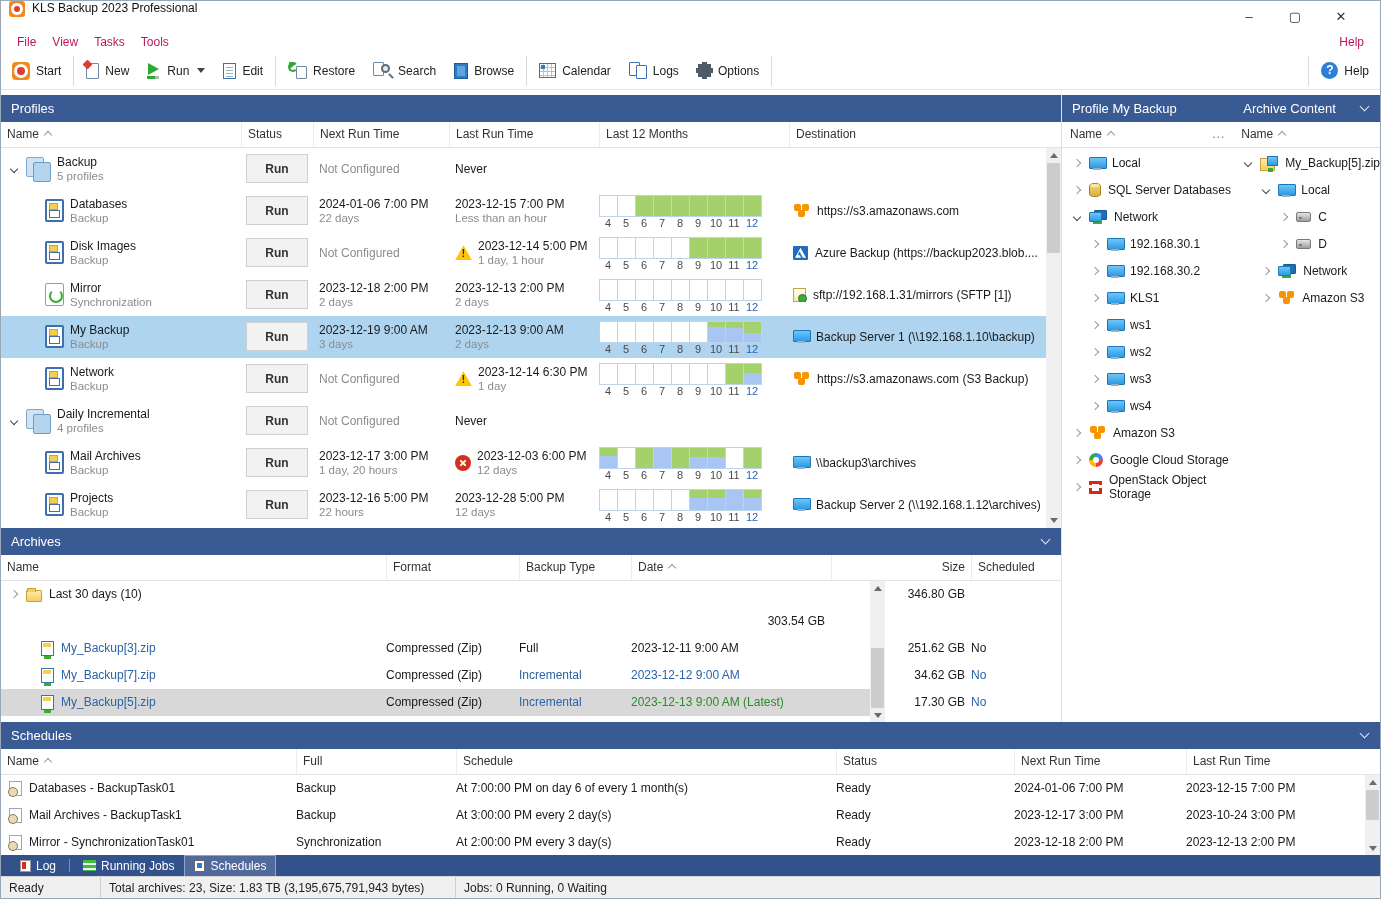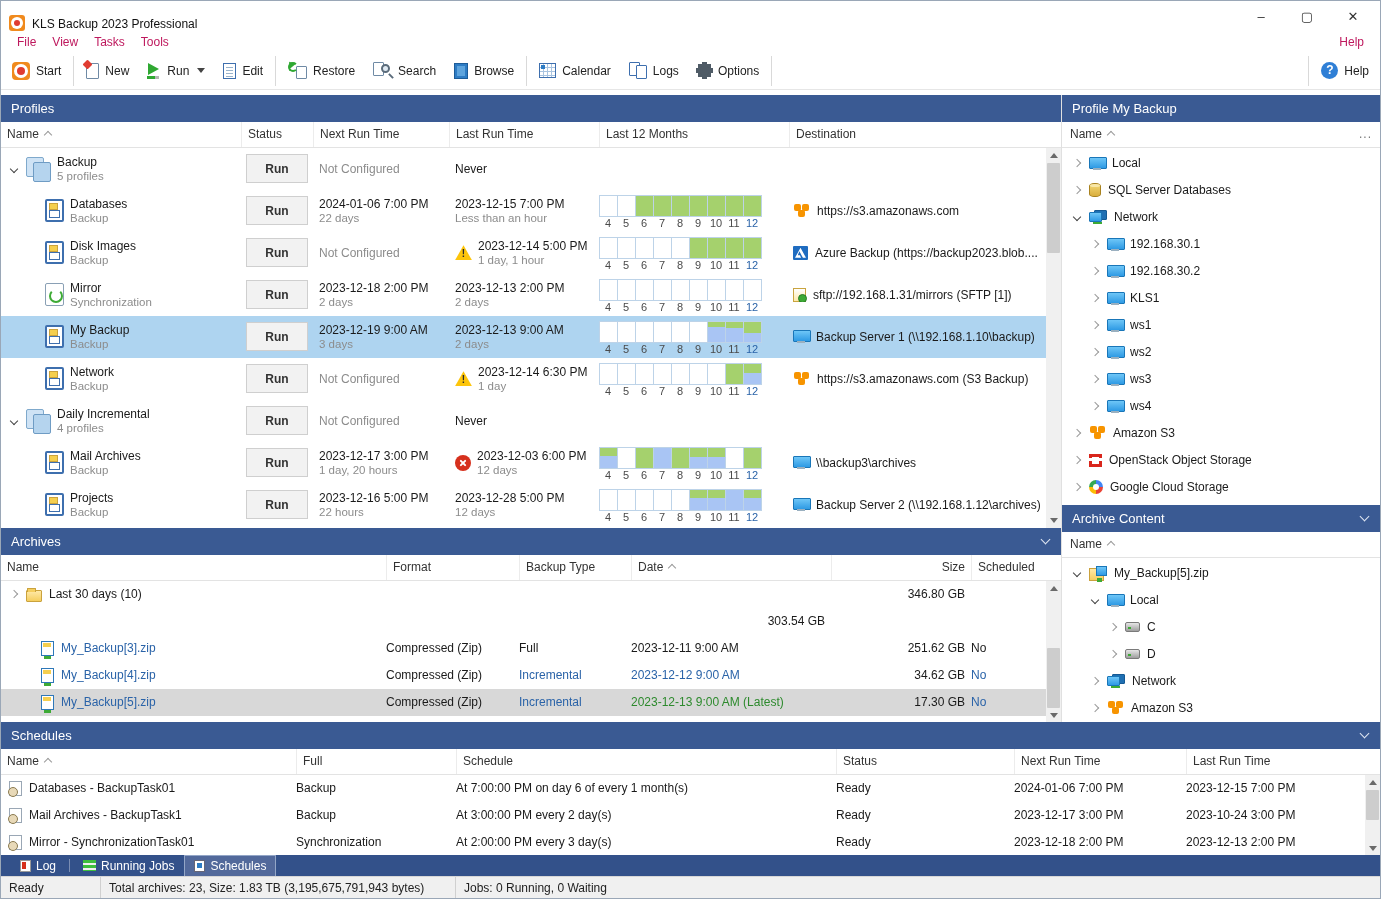--- a/index.html
+++ b/index.html
@@ -1,21 +1,21 @@
 <!DOCTYPE html>
 <html><head>
 <meta charset="utf-8">
 <title>KLS Backup 2023 Professional</title>
 <style>
 *{box-sizing:border-box;margin:0;padding:0}
 html,body{width:1381px;height:899px;overflow:hidden;font-family:"Liberation Sans","DejaVu Sans",sans-serif;font-size:12px;color:#1a1a1a;background:#fff}
 .app{width:1381px;height:899px;border:1px solid #9aa7b7;display:flex;flex-direction:column;background:#fff}
 .i{display:inline-block;position:relative;flex:none}
 
-.titlebar{height:30px;display:flex;align-items:flex-end;padding:0 4px 0 8px;background:#fff}
+.titlebar{height:30px;display:flex;align-items:flex-start;padding:0 16px 0 8px;background:#fff}
 .applogo{width:16px;height:16px;border-radius:3px;background:#f08a1d;position:relative;margin-right:7px}
 .applogo::before{content:"";position:absolute;inset:2px;background:#fff;border-radius:50%}
 .applogo::after{content:"";position:absolute;inset:5px;background:#e03c31;border-radius:50%}
 .title-text{font-size:12px;color:#111}
 .win-btns{margin-left:auto;display:flex}
 .win-btn{width:46px;height:30px;display:flex;align-items:center;justify-content:center;font-size:13px;color:#333;cursor:default}
 
 .menubar{height:22px;display:flex;align-items:center;padding:0 8px;background:#fff}
 .menu-item{padding:2px 8px;color:#be185d}
 .menu-help{margin-left:auto}
@@ -53,21 +53,21 @@
 .t-logs .pg.f{right:0;bottom:0;width:11px;height:14px;border-color:#3e6fae}
 .t-gear{width:15px;height:15px}
 .t-gear::before{content:"";position:absolute;left:5px;top:5px;width:5px;height:5px;background:#4f5b66;box-shadow:0 -6px 0 #4f5b66,0 6px 0 #4f5b66,-6px 0 0 #4f5b66,6px 0 0 #4f5b66,-4px -4px 0 #4f5b66,4px -4px 0 #4f5b66,-4px 4px 0 #4f5b66,4px 4px 0 #4f5b66}
 .t-gear::after{content:"";position:absolute;left:3px;top:3px;width:9px;height:9px;background:#4f5b66;border-radius:50%;box-shadow:inset 0 0 0 2px #4f5b66,inset 0 0 0 9px #4f5b66}
 .t-help{width:17px;height:17px;border-radius:50%;background:#2f7fd6}
 .t-help::after{content:"?";position:absolute;inset:0;color:#fff;font-weight:bold;font-size:12px;text-align:center;line-height:17px}
 
 .gap5{height:5px;background:#fff}
 .main-top{height:627px;display:flex}
 .left-col{width:1060px;display:flex;flex-direction:column}
-.right-col{width:321px;display:flex;flex-direction:column;border-left:1px solid #e0e0e0}
+.right-col{width:321px;display:flex;flex-direction:row;border-left:1px solid #e0e0e0}
 .phead{height:27px;background:#3a5a93;color:#fff;display:flex;align-items:center;padding:0 10px;font-size:13px}
 .hchev{margin-left:auto;width:10px;height:10px;position:relative}
 .hchev::before{content:"";position:absolute;left:1px;top:0;width:6px;height:6px;border-right:1.8px solid #dfe6f2;border-bottom:1.8px solid #dfe6f2;transform:rotate(45deg)}
 .chev{width:10px;height:10px;display:inline-block;position:relative;flex:none}
 .chev::before{content:"";position:absolute;top:2px;left:2px;width:5px;height:5px;border-right:1.6px solid #9a9a9a;border-bottom:1.6px solid #9a9a9a;transform:rotate(-45deg)}
 .chev.d::before{transform:rotate(45deg);border-color:#444}
 .caret{width:9px;height:6px;position:relative;display:inline-block;margin-left:5px}
 .caret::before{content:"";position:absolute;top:1px;left:1px;width:5px;height:5px;border-left:1.4px solid #9a9a9a;border-top:1.4px solid #9a9a9a;transform:rotate(45deg)}
 .colheader{display:grid;align-items:center;height:26px;border-bottom:1px solid #e3e3e3;color:#333}
 .colheader .ch{display:flex;align-items:center;height:100%;padding:0 6px;border-left:1px solid #ececec}
@@ -161,21 +161,21 @@
 
 .archives-grid{grid-template-columns:385px 133px 112px 200px 140px 70px 1fr}
 .arow{display:grid;grid-template-columns:385px 133px 112px 200px 140px 70px 1fr;align-items:center;height:27px}
 .arow.sel{background:#d8d8d8}
 .a-name{display:flex;align-items:center;gap:7px;padding-left:8px}
 .a-name.file{padding-left:40px}
 .a-size{text-align:right;padding-right:6px}
 .blue{color:#2a63a8}
 .green{color:#2d8a2d}
 .arows{height:142px;display:flex}
-.arows-inner{width:1045px}
+.arows-inner{width:869px}
 
 .sched-grid{grid-template-columns:295px 160px 380px 178px 172px 1fr 15px}
 .srow{display:grid;grid-template-columns:295px 160px 380px 178px 172px 1fr;align-items:center;height:27px}
 .s-name{display:flex;align-items:center;gap:7px;padding-left:8px}
 .srows{height:81px;display:flex}
 .srows-inner{flex:1}
 
 .tabsbar{height:22px;background:#33518a;display:flex;align-items:center;padding-left:10px;gap:2px}
 .tab{display:flex;align-items:center;gap:5px;color:#fff;padding:1px 9px;height:20px;font-size:12px}
 .tab.active{background:#52699b;outline:1px solid #93a6c7}
@@ -962,21 +962,21 @@
               <div>Compressed (Zip)</div>
               <div>Full</div>
               <div>2023-12-11 9:00 AM</div>
               <div class="a-size">251.62 GB</div>
               <div>No</div>
                 <div></div>
             </div>
             <div class="arow">
               <div class="a-name file">
                   <span class="i i-zipfile"></span>
-                  <span class="blue">My_Backup[4].zip</span>
+                  <span class="blue">My_Backup[7].zip</span>
                 </div>
               <div>Compressed (Zip)</div>
               <div class="blue">Incremental</div>
               <div class="blue">2023-12-12 9:00 AM</div>
               <div class="a-size">34.62 GB</div>
               <div class="blue">No</div>
                 <div></div>
             </div>
             <div class="arow sel">
               <div class="a-name file">
@@ -1068,27 +1068,27 @@
               <span class="i i-monitor"></span>
               <span class="lbl">ws4</span>
             </div>
           <div class="titem" style="--l:0">
               <span class="chev"></span>
               <span class="i i-aws"></span>
               <span class="lbl">Amazon S3</span>
             </div>
           <div class="titem" style="--l:0">
               <span class="chev"></span>
+              <span class="i i-google"></span>
+              <span class="lbl">Google Cloud Storage</span>
+            </div>
+          <div class="titem" style="--l:0">
+              <span class="chev"></span>
               <span class="i i-openstack"></span>
               <span class="lbl">OpenStack Object Storage</span>
-            </div>
-          <div class="titem" style="--l:0">
-              <span class="chev"></span>
-              <span class="i i-google"></span>
-              <span class="lbl">Google Cloud Storage</span>
             </div>
         </div>
       </div>
 
       <div style="height:217px">
         <div class="phead">
             <span>Archive Content</span>
             <span class="hchev"></span>
           </div>
         <div class="rhead">

